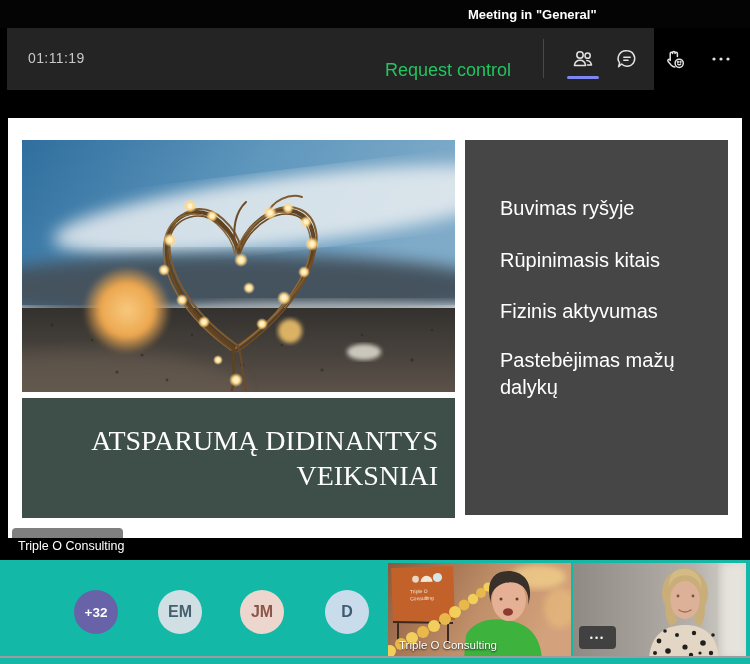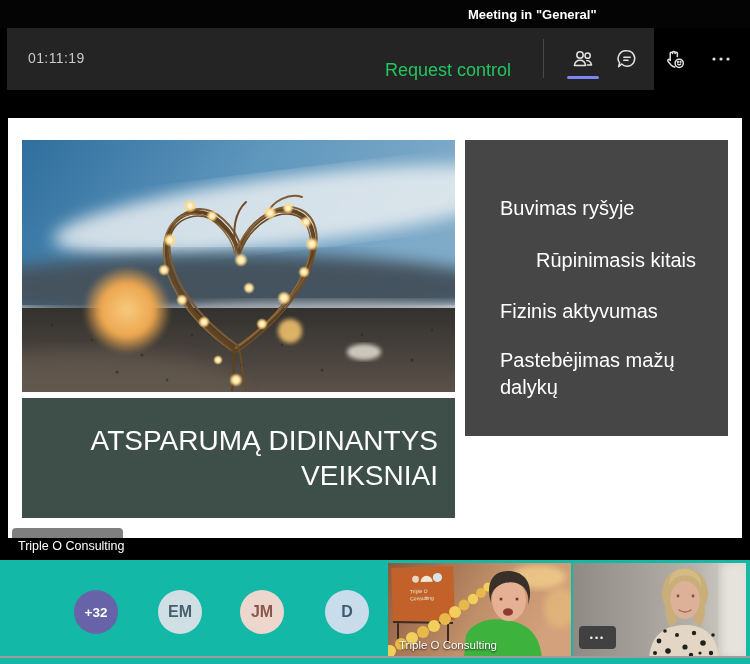--- a/index.html
+++ b/index.html
@@ -21,25 +21,25 @@
   .btn-participants { left:558px; }
   .btn-chat { left:602px; }
   .btn-reactions { left:650px; }
   .btn-more { left:696px; }
   .active-underline { position:absolute; left:560px; top:48px; width:32px; height:3px; border-radius:2px; background:#7e86f2; }
 
   
   .stage { position:absolute; top:90px; left:0; width:750px; height:470px; background:#000; }
   .slide { position:absolute; left:8px; top:28px; width:734px; height:420px; background:#ffffff; }
   .photo { position:absolute; left:14px; top:22px; width:433px; height:252px; overflow:hidden; }
-  .slide-title { position:absolute; left:14px; top:280px; width:433px; height:120px; background:#3e4f49; color:#fdfdfd; font-size:28px; line-height:35px; text-align:right; padding:25px 17px 0 40px; font-weight:400; }
-  .side-panel { position:absolute; left:457px; top:22px; width:263px; height:296px; background:#464646; color:#ffffff; padding:55px 26px 0 35px; font-size:20px; line-height:27px; }
+  .slide-title { position:absolute; left:14px; top:280px; width:433px; height:120px; background:#3e4f49; color:#fdfdfd; font-size:28px; line-height:35px; text-align:right; padding:25px 17px 0 40px; font-weight:400;font-family:Liberation Serif, serif; }
+  .side-panel { position:absolute; left:457px; top:22px; width:263px; height:375px; background:#464646; color:#ffffff; padding:55px 26px 0 35px; font-size:20px; line-height:27px; }
   .panel-item { display:block; }
   .panel-item:nth-child(1) { margin-bottom:25px; }
-  .panel-item:nth-child(2) { margin-bottom:24px;margin-left:36px; }
+  .panel-item:nth-child(2) { margin-bottom:24px; }
   .panel-item:nth-child(3) { margin-bottom:22px; }
   .panel-item:nth-child(4) { margin-bottom:17px; }
 
   .presenter-tab { position:absolute; left:12px; top:438px; width:111px; height:10px; background:#7f7f7f; border-radius:4px 4px 0 0; cursor:pointer; }
   .presenter-label { position:absolute; left:18px; top:449px; color:#ffffff; font-size:12.5px; }
 
   
   .bottom-bar { position:absolute; top:560px; left:0; width:750px; height:104px; background:#14b8a6; }
   .avatar { position:absolute; top:30px; width:44px; height:44px; border-radius:50%; display:flex; align-items:center; justify-content:center; font-size:16px; font-weight:600; cursor:pointer; }
   .avatar-overflow { left:74px; font-size:13.5px; font-weight:700; }

